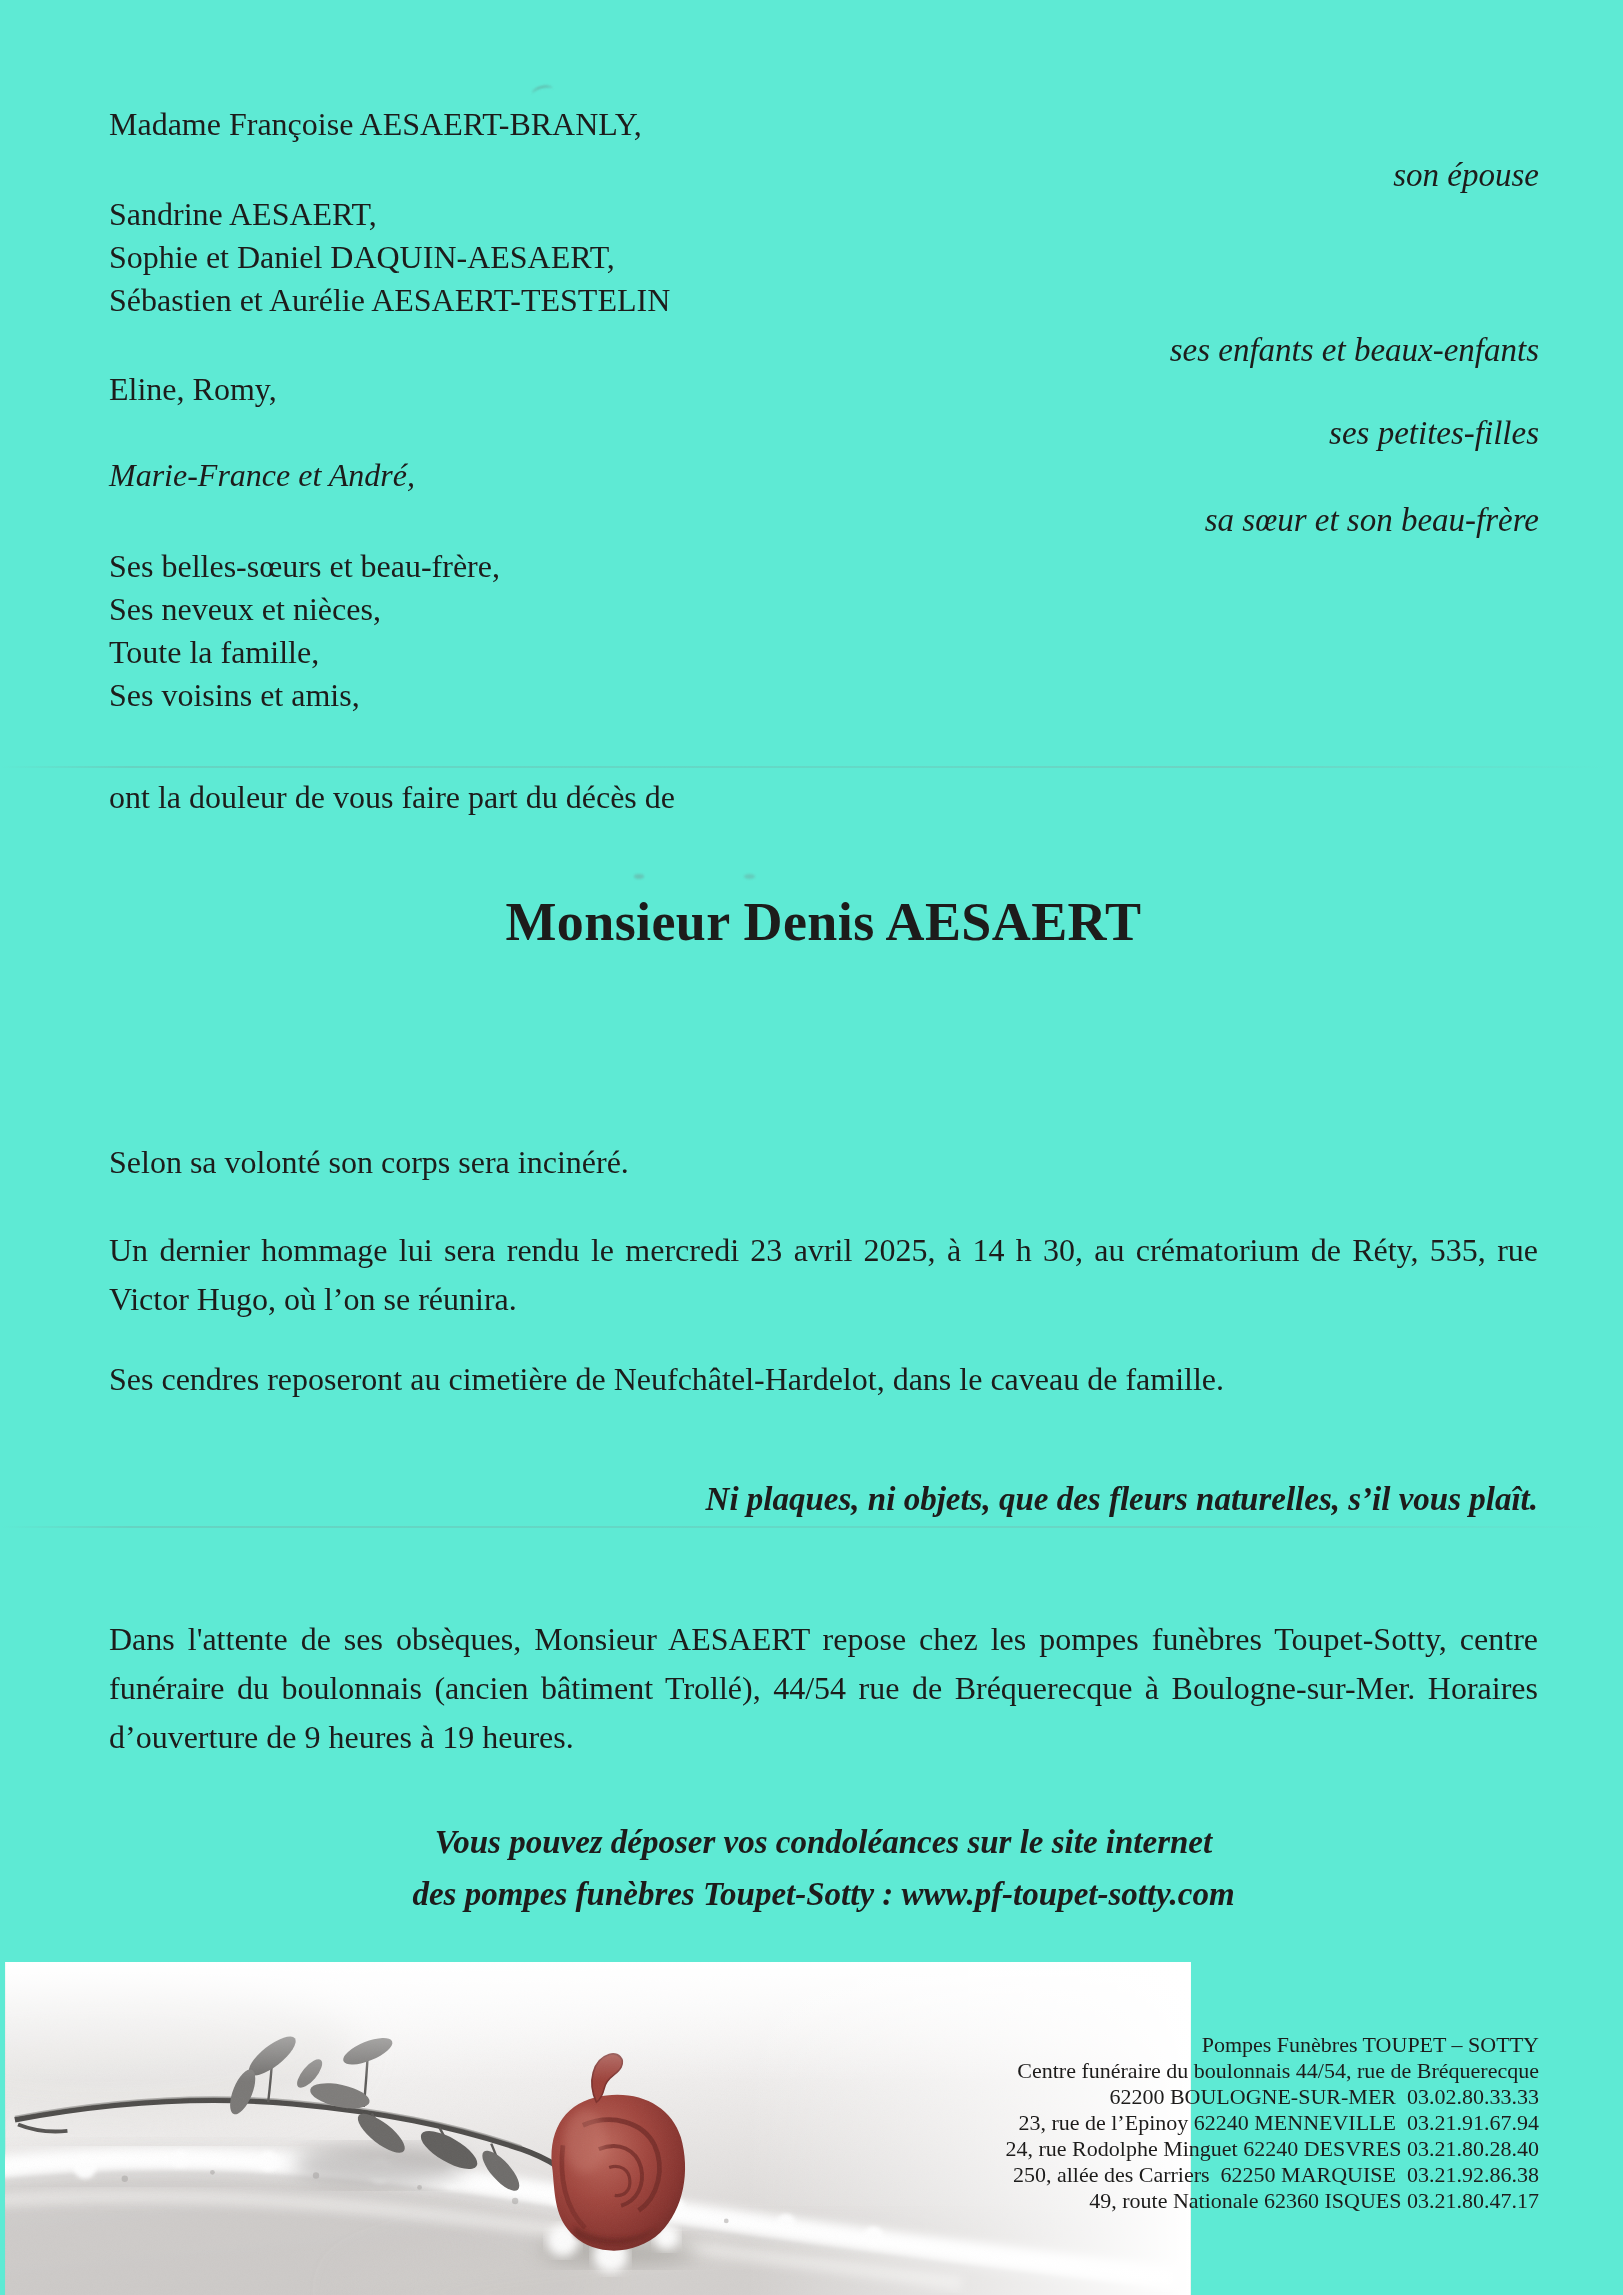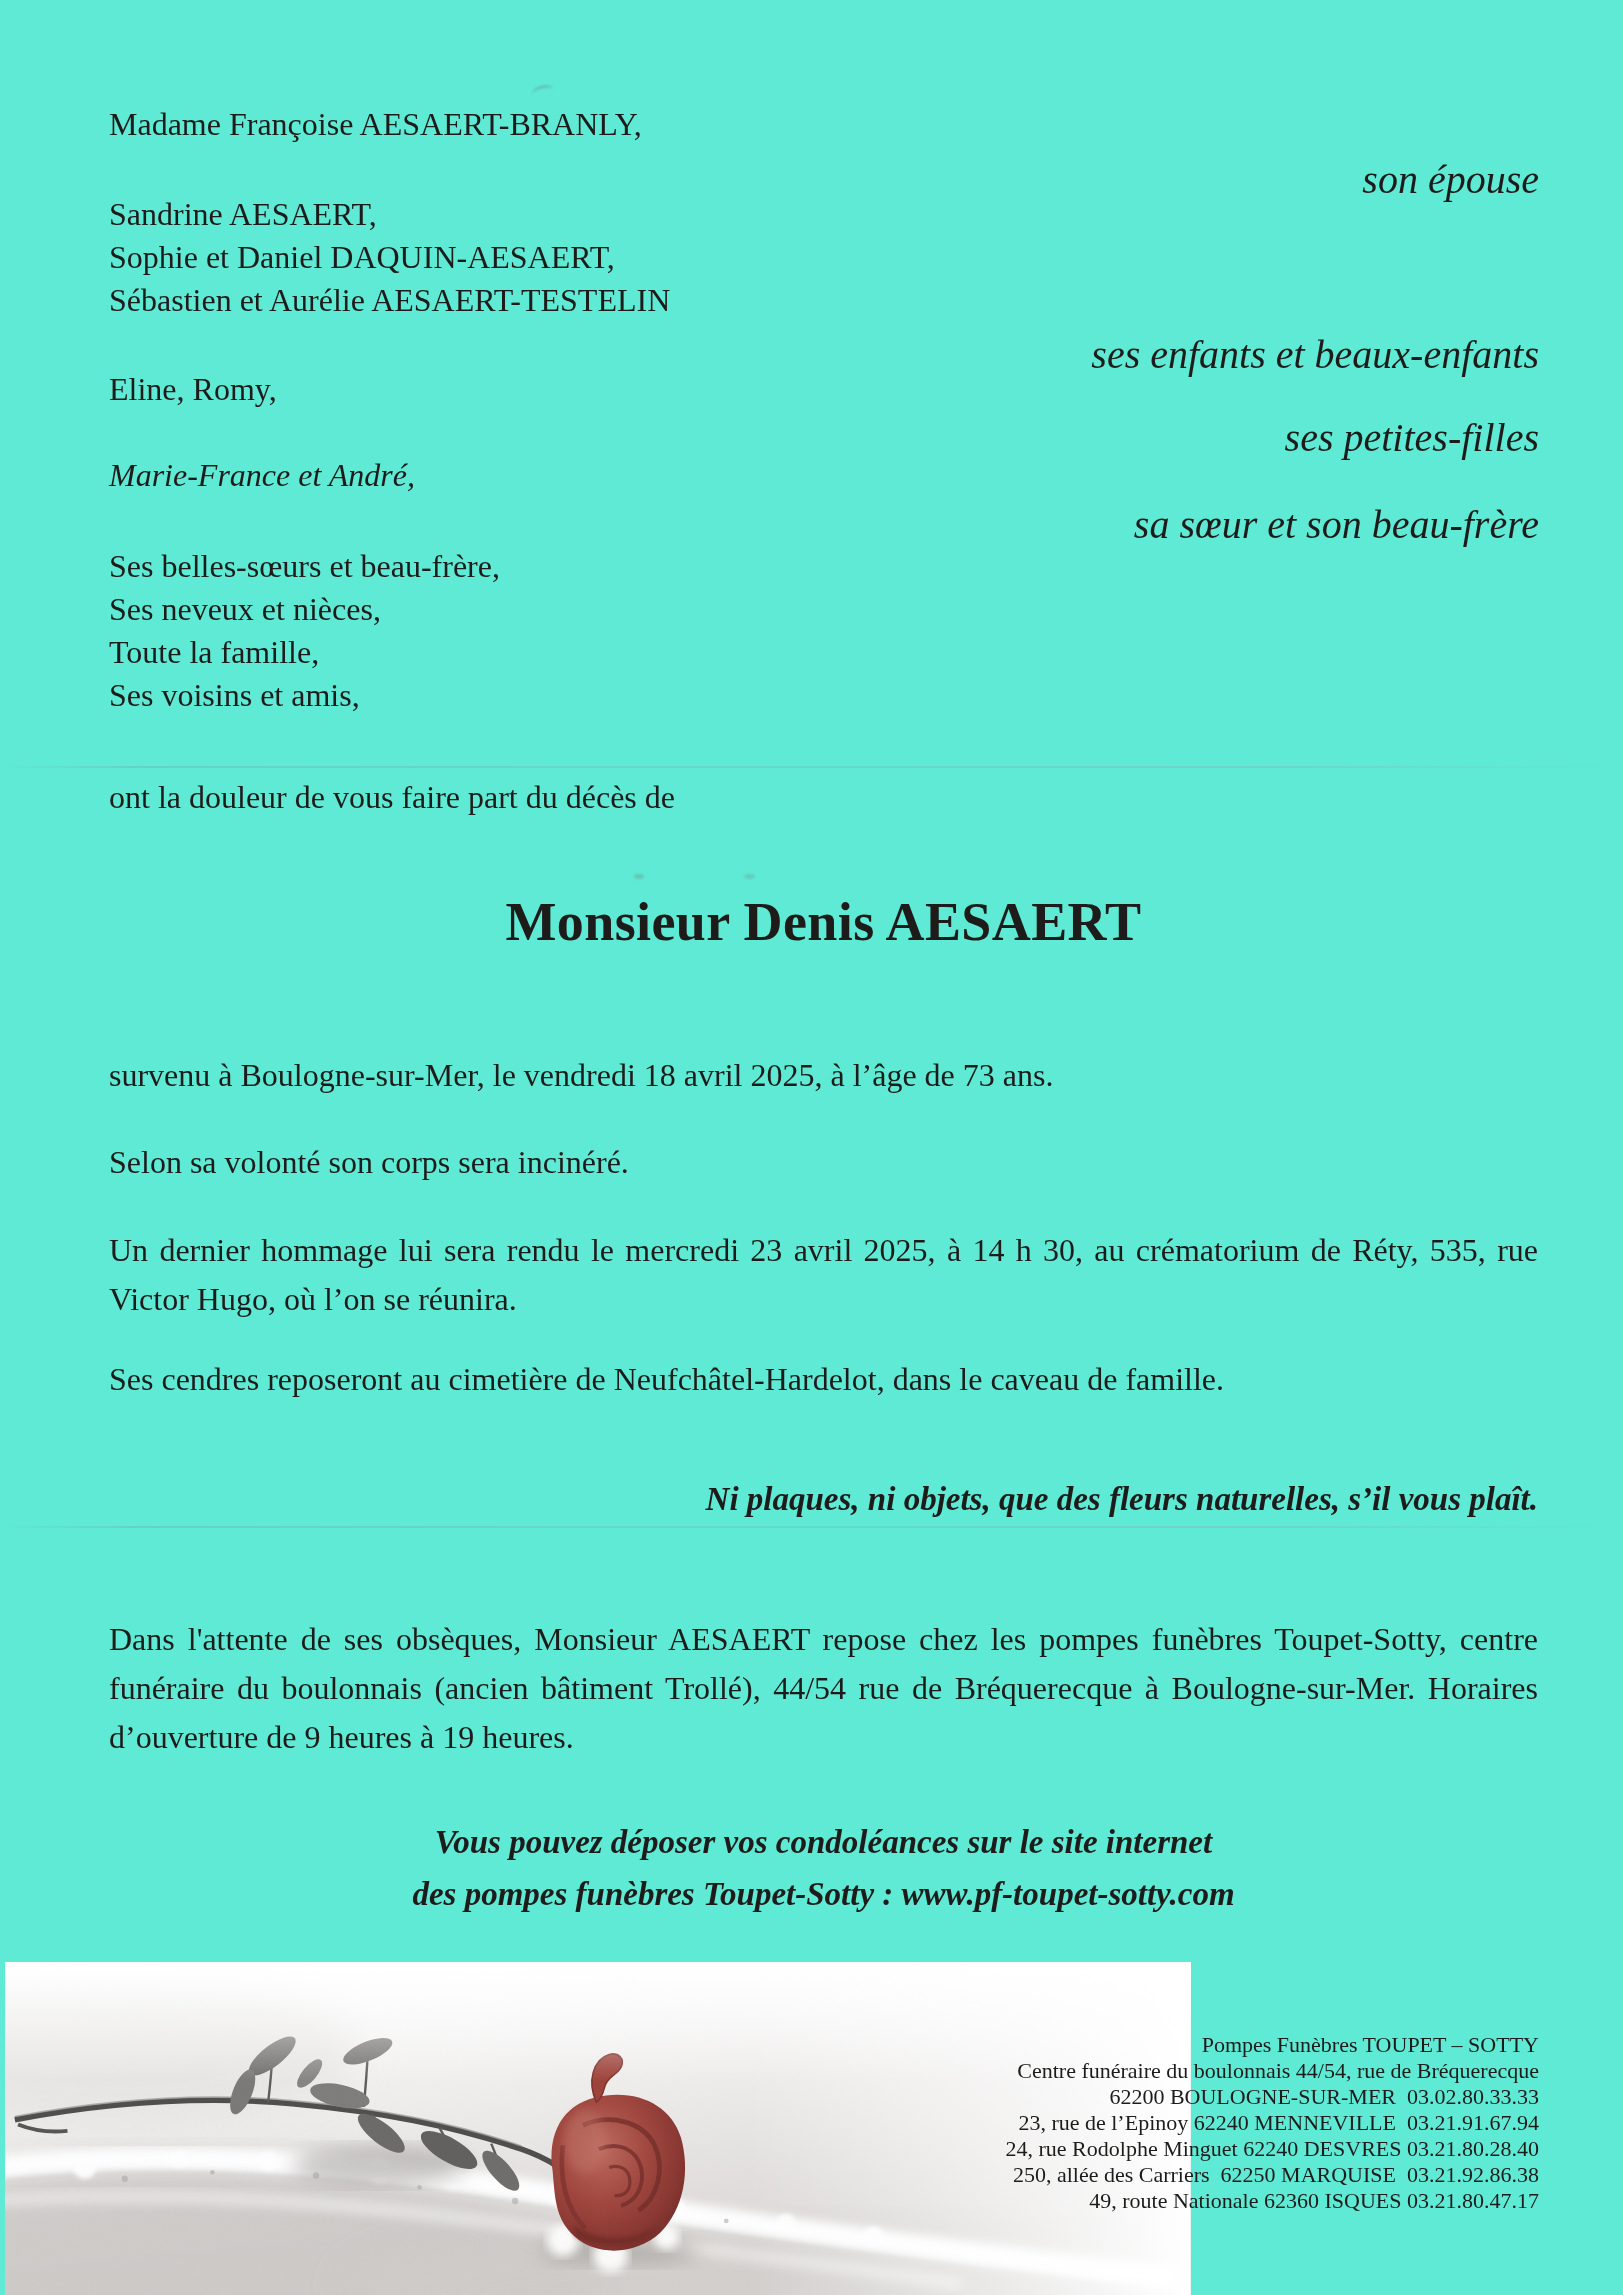--- a/index.html
+++ b/index.html
@@ -6,21 +6,21 @@
   .page{
     position:relative;
     width:1624px;height:2295px;
     background:#5eead4;
     font-family:"Liberation Serif","DejaVu Serif",serif;
     color:#1d1c1b;
     overflow:hidden;
   }
   .txt{position:absolute;font-size:32px;line-height:1.18;white-space:nowrap;}
   .left-col{left:109px;}
-  .right-col{right:85px;font-style:italic;font-size:40px;}
+  .right-col{right:85px;font-style:italic;font-size:33px;}
   
   .m0{top:106px;} .m1{top:196px;} .m2{top:239px;} .m3{top:282px;}
   .m4{top:371px;} .m5{top:457px;font-style:italic;}
   .m6{top:548px;} .m7{top:591px;} .m8{top:634px;} .m9{top:677px;}
   
   .r0{top:156px;} .r1{top:331px;} .r2{top:414px;} .r3{top:501px;}
 
   .intro{top:779px;left:109px;}
   .title{
     position:absolute;top:891px;left:109px;width:1429px;
@@ -94,21 +94,20 @@
   <div class="txt right-col r3">sa sœur et son beau-frère</div>
 
   <div class="scan-line sl1"></div>
   <div class="scan-line sl2"></div>
   <div class="speck sp1"></div>
   <div class="speck sp2"></div>
   <div class="speck sp3"></div>
 
   <div class="txt intro">ont la douleur de vous faire part du décès de</div>
   <div class="title">Monsieur Denis AESAERT</div>
-  <div class="para p-survenu">survenu à Boulogne-sur-Mer, le vendredi 18 avril 2025, à l’âge de 73 ans.</div>
   <div class="para p-selon">Selon sa volonté son corps sera incinéré.</div>
   <div class="para p-hommage">Un dernier hommage lui sera rendu le mercredi 23 avril 2025, à 14 h 30, au crématorium de Réty, 535, rue Victor Hugo, où l’on se réunira.</div>
   <div class="para p-cendres">Ses cendres reposeront au cimetière de Neufchâtel-Hardelot, dans le caveau de famille.</div>
   <div class="flowers">Ni plaques, ni objets, que des fleurs naturelles, s’il vous plaît.</div>
   <div class="para p-repose">Dans l'attente de ses obsèques, Monsieur AESAERT repose chez les pompes funèbres Toupet-Sotty, centre funéraire du boulonnais (ancien bâtiment Trollé), 44/54 rue de Bréquerecque à Boulogne-sur-Mer. Horaires d’ouverture de 9 heures à 19 heures.</div>
 
   <div class="condolence c1">Vous pouvez déposer vos condoléances sur le site internet</div>
   <div class="condolence c2">des pompes funèbres Toupet-Sotty : www.pf-toupet-sotty.com</div>
 
   <div class="photo">

